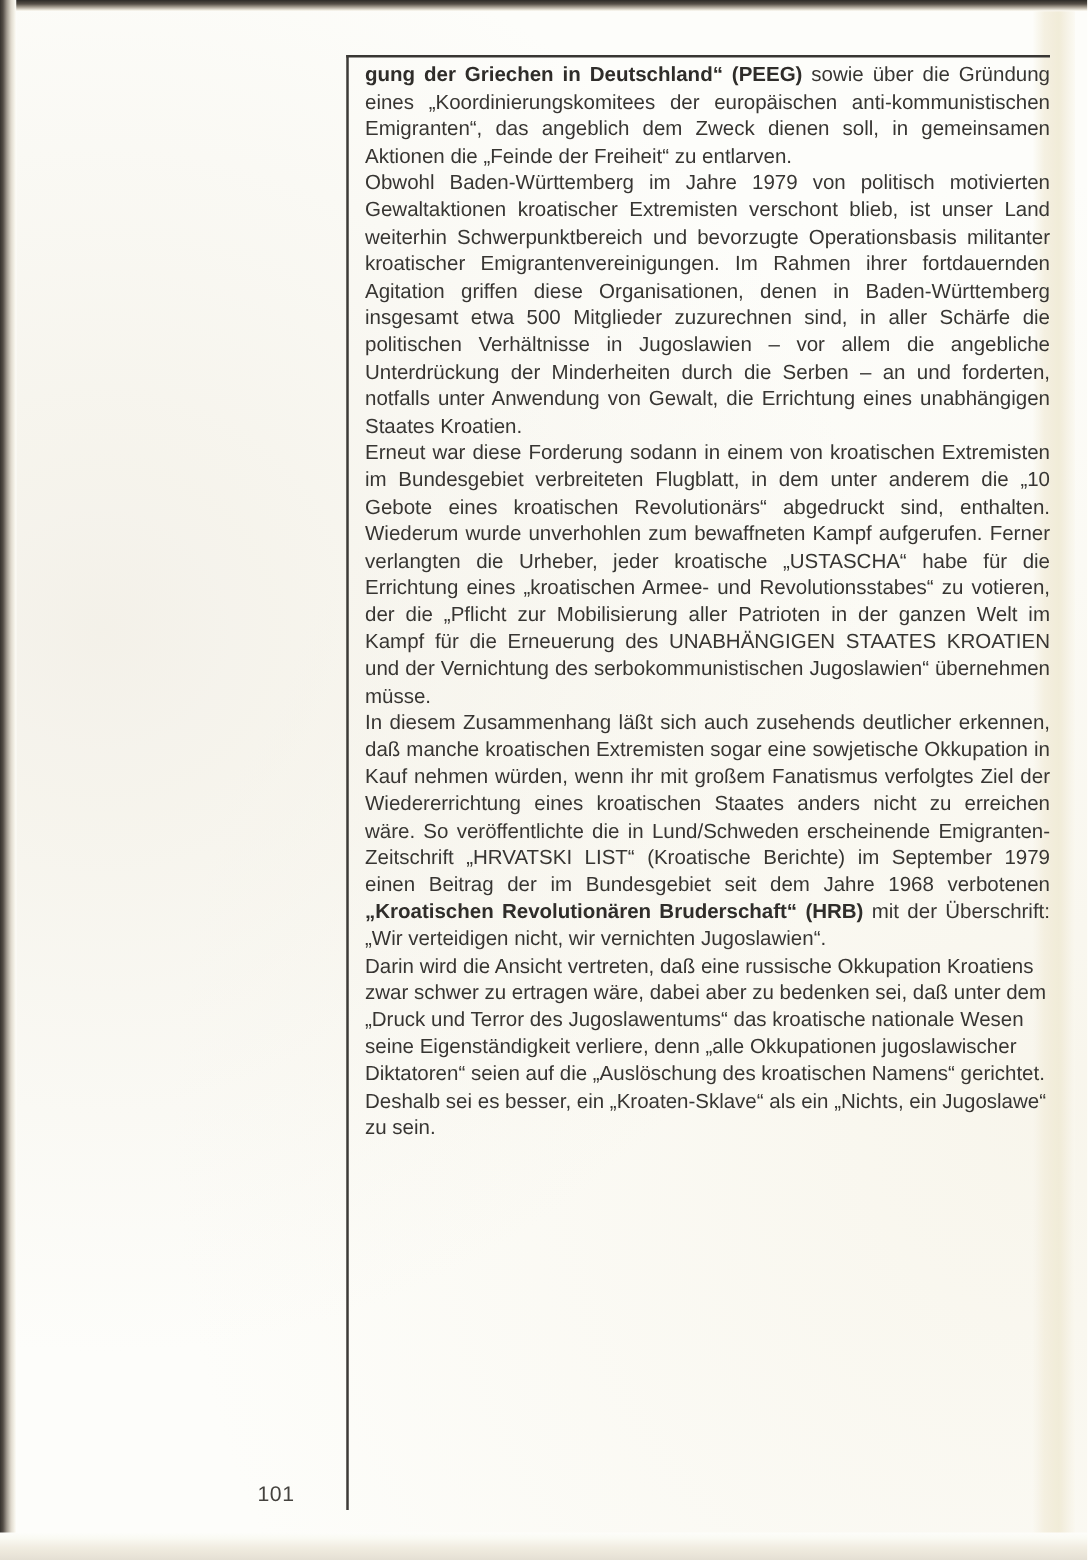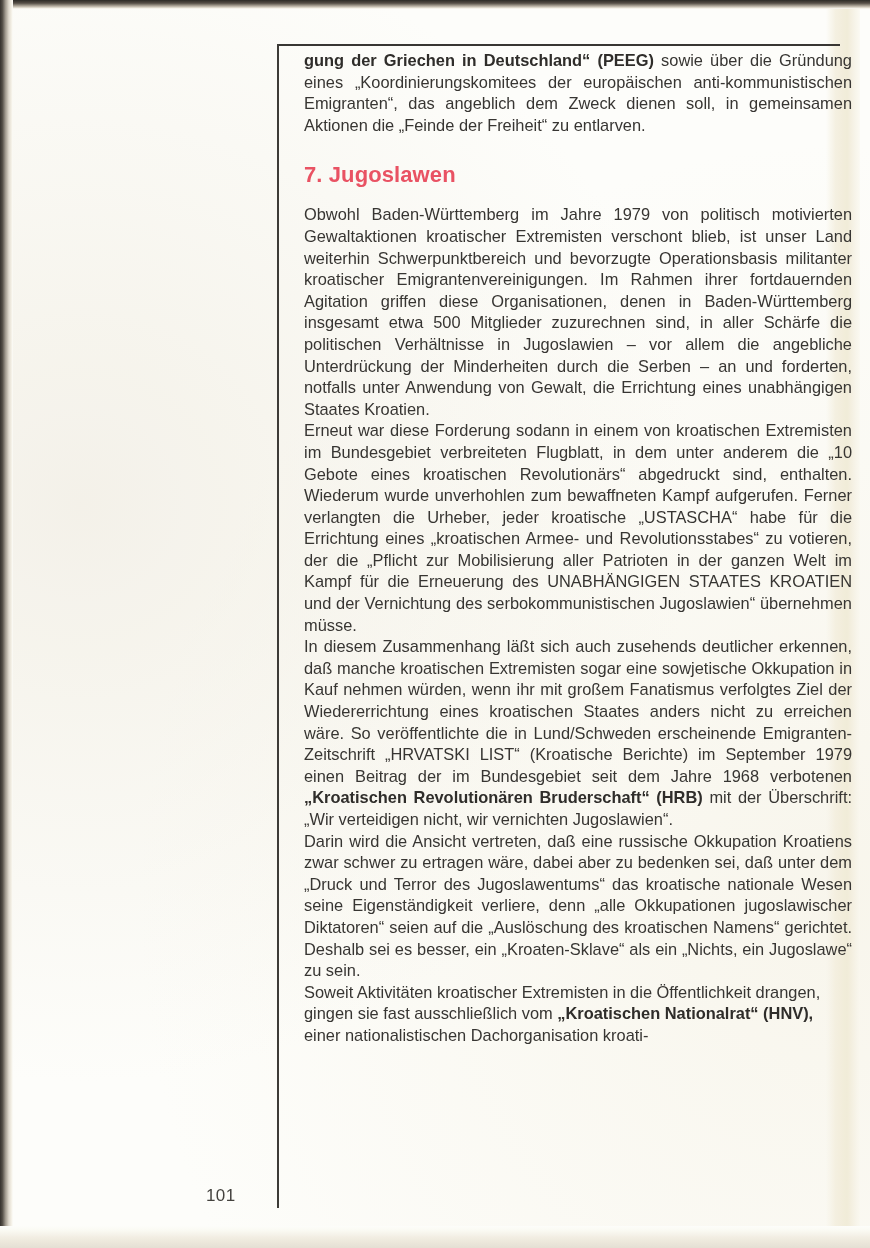--- a/index.html
+++ b/index.html
@@ -81,21 +81,21 @@
     left: 206px; top: 1186px;
     width: 58px;
     font-size: 17px;
     color: #3a3835;
     letter-spacing: 0.4px;
   }
 
   
   .column {
     position: absolute;
-    left: 304px; top: 50px;
+    left: 292px; top: 50px;
     width: 548px;
     color: #2d2b29;
     font-size: 16.4px;
     line-height: 21.6px;
     text-align: justify;
     text-justify: inter-word;
   }
 
   .column p {
     margin: 0;
@@ -139,28 +139,26 @@
 
   <div class="rule-top"></div>
   <div class="rule-left"></div>
 
   <div class="folio">101</div>
 
   <div class="column">
 
     <p class="flow"><b>gung der Griechen in Deutschland“ (PEEG)</b><span> sowie über die Gründung eines „Koordinierungskomitees der europäischen anti-kommunistischen Emigranten“, das angeblich dem Zweck dienen soll, in gemeinsamen Aktionen die „Feinde der Freiheit“ zu entlarven.</span></p>
 
-    <h2 class="section-heading">7. Jugoslawen</h2>
 
     <p class="flow">Obwohl Baden-Württemberg im Jahre 1979 von politisch motivierten Gewaltaktionen kroatischer Extremisten verschont blieb, ist unser Land weiterhin Schwerpunktbereich und bevorzugte Operationsbasis militanter kroatischer Emigrantenvereinigungen. Im Rahmen ihrer fortdauernden Agitation griffen diese Organisationen, denen in Baden-Württemberg insgesamt etwa 500 Mitglieder zuzurechnen sind, in aller Schärfe die politischen Verhältnisse in Jugoslawien – vor allem die angebliche Unterdrückung der Minderheiten durch die Serben – an und forderten, notfalls unter Anwendung von Gewalt, die Errichtung eines unabhängigen Staates Kroatien.</p>
 
     <p class="flow">Erneut war diese Forderung sodann in einem von kroatischen Extremisten im Bundesgebiet verbreiteten Flugblatt, in dem unter anderem die „10 Gebote eines kroatischen Revolutionärs“ abgedruckt sind, enthalten. Wiederum wurde unverhohlen zum bewaffneten Kampf aufgerufen. Ferner verlangten die Urheber, jeder kroatische „USTASCHA“ habe für die Errichtung eines „kroatischen Armee- und Revolutionsstabes“ zu votieren, der die „Pflicht zur Mobilisierung aller Patrioten in der ganzen Welt im Kampf für die Erneuerung des UNABHÄNGIGEN STAATES KROATIEN und der Vernichtung des serbokommunistischen Jugoslawien“ übernehmen müsse.</p>
 
     <p class="flow"><span>In diesem Zusammenhang läßt sich auch zusehends deutlicher erkennen, daß manche kroatischen Extremisten sogar eine sowjetische Okkupation in Kauf nehmen würden, wenn ihr mit großem Fanatismus verfolgtes Ziel der Wiedererrichtung eines kroatischen Staates anders nicht zu erreichen wäre. So veröffentlichte die in Lund/Schweden erscheinende Emigranten-Zeitschrift „HRVATSKI LIST“ (Kroatische Berichte) im September 1979 einen Beitrag der im Bundesgebiet seit dem Jahre 1968 verbotenen </span><b>„Kroatischen Revolutionären Bruderschaft“ (HRB)</b><span> mit der Überschrift: „Wir verteidigen nicht, wir vernichten Jugoslawien“.</span></p>
 
     <p class="flow">Darin wird die Ansicht vertreten, daß eine russische Okkupation Kroatiens zwar schwer zu ertragen wäre, dabei aber zu bedenken sei, daß unter dem „Druck und Terror des Jugoslawentums“ das kroatische nationale Wesen seine Eigenständigkeit verliere, denn „alle Okkupationen jugoslawischer Diktatoren“ seien auf die „Auslöschung des kroatischen Namens“ gerichtet. Deshalb sei es besser, ein „Kroaten-Sklave“ als ein „Nichts, ein Jugoslawe“ zu sein.</p>
 
-    <p><span>Soweit Aktivitäten kroatischer Extremisten in die Öffentlichkeit drangen, gingen sie fast ausschließlich vom </span><b>„Kroatischen Nationalrat“ (HNV),</b><span> einer nationalistischen Dachorganisation kroati-</span></p>
 
   </div>
 
   <div class="softener"></div>
 </div>
 
 </body></html>

